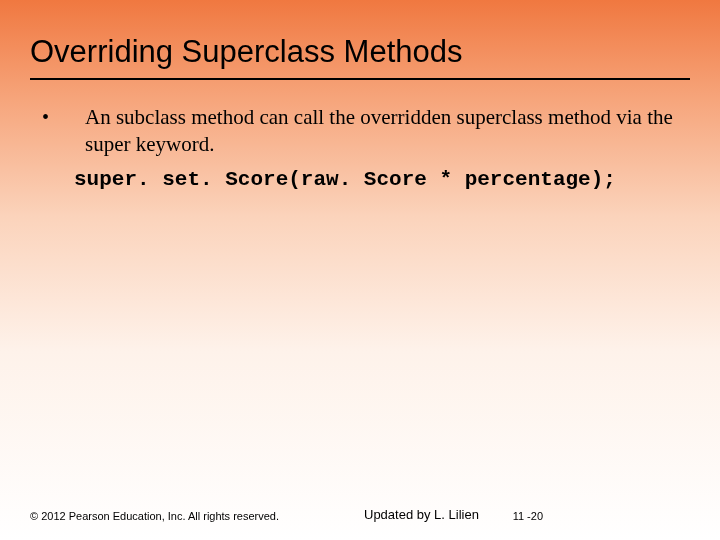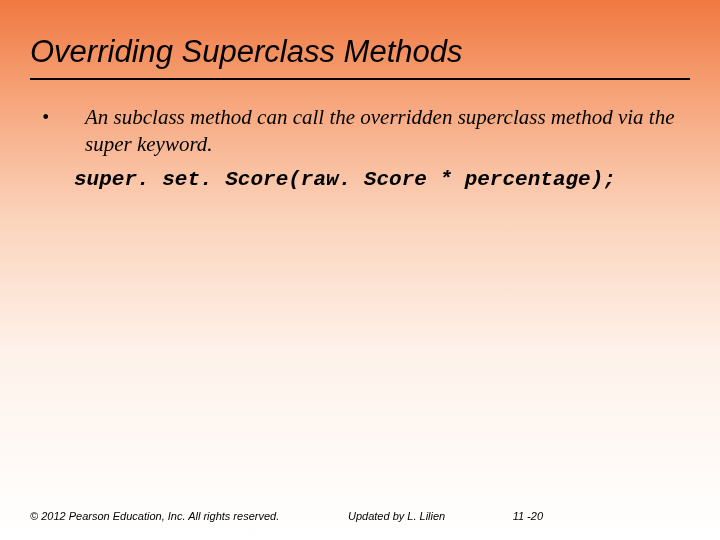--- a/index.html
+++ b/index.html
@@ -1,15 +1,15 @@
 <!DOCTYPE html>
 <html><head>
 <meta charset="utf-8">
 <style>
-  * { margin: 0; padding: 0; box-sizing: border-box; font-style: italic; }
+  * { margin: 0; padding: 0; box-sizing: border-box; }
   html, body { width: 720px; height: 540px; overflow: hidden; }
   body {
     font-family: "Times New Roman", Times, serif;
     background: linear-gradient(to bottom,
       #f07840 0%,
       #f6a47a 18%,
       #fbd3bb 40%,
       #fef2ea 65%,
       #ffffff 100%);
     position: relative;
@@ -70,24 +70,24 @@
     display: flex;
     align-items: flex-end;
     font-family: Arial, Helvetica, sans-serif;
   }
   .copyright {
     font-size: 11px;
     color: #000;
     flex: 0 0 auto;
   }
   .updated {
-    font-size: 11px;
+    font-size: 13px;
     color: #000;
     position: absolute;
-    left: 348px;
+    left: 364px;
     bottom: 0;
   }
   .pagenum {
     font-size: 11px;
     color: #000;
     position: absolute;
     right: 26px;
     bottom: 0;
   }
 </style>

